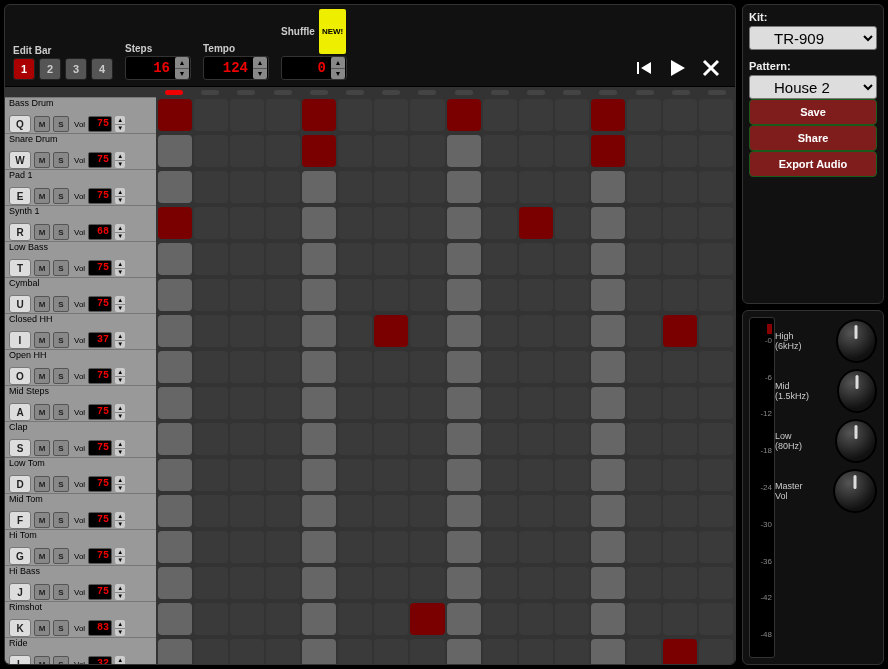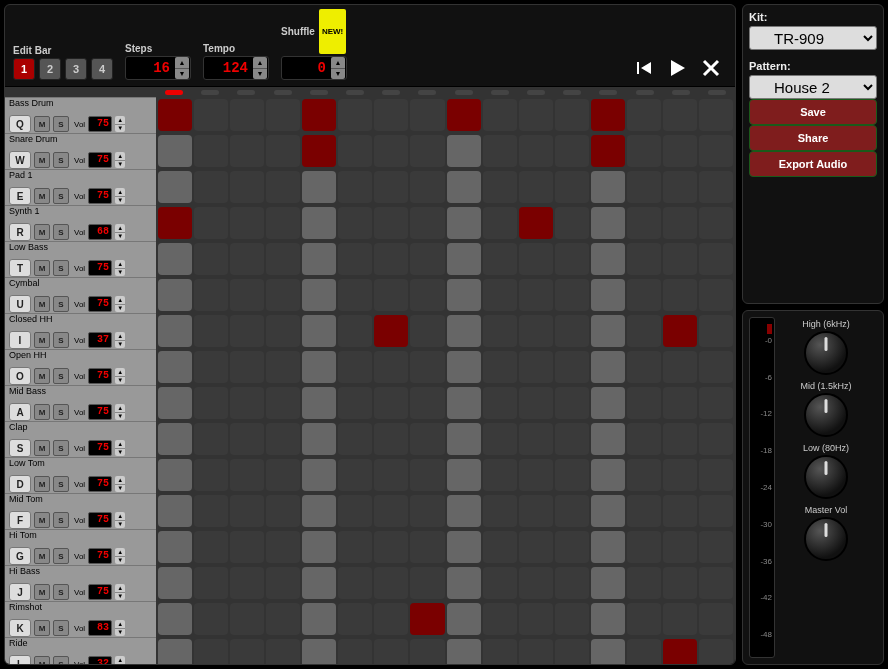--- a/index.html
+++ b/index.html
@@ -104,21 +104,21 @@
   }
   .panel-bottom { flex:1; display:flex; }
   .meter {
     width:26px; background:#000; border:1px solid #333; border-radius:3px;
     display:flex; flex-direction:column; font-size:8px; color:#888;
     padding:4px 0; position:relative;
   }
   .meter-row { flex:1; display:flex; align-items:center; justify-content:flex-end; padding-right:2px; }
   .meter-bar { position:absolute; right:2px; top:6px; width:5px; height:10px; background:#800; }
   .knobs { flex:1; display:flex; flex-direction:column; align-items:center; gap:6px; padding:2px 0;}
-  .knob-wrap { display:flex; flex-direction:column; align-items:center; gap:2px;}
+  .knob-wrap { display:flex; flex-direction:row; align-items:center; gap:16px;}
   .knob-lbl { color:#ccc; font-size:9px; }
   .knob {
     width:44px; height:44px; border-radius:50%; background: radial-gradient(circle at 35% 30%, #555, #111 70%);
     border:2px solid #000; position:relative; cursor:pointer;
   }
   .knob::after {
     content:''; position:absolute; width:3px; height:14px; background:#ddd;
     left:50%; top:4px; transform:translateX(-50%); border-radius:2px;
   }
 </style>
@@ -501,21 +501,21 @@
             <div class="cell"></div>
             <div class="cell"></div>
             <div class="cell q"></div>
             <div class="cell"></div>
             <div class="cell"></div>
             <div class="cell"></div>
           </div>
         </div>
         <div class="row">
           <div class="row-head">
-            <div class="row-name">Mid Bass</div>
+            <div class="row-name">Mid Steps</div>
             <div class="row-ctrls">
               <div class="key-btn">A</div>
               <div class="ms-btn">M</div>
               <div class="ms-btn">S</div>
               <span class="vol-lbl">Vol</span>
               <div class="vol-box">75</div>
               <div class="vol-spin">
                 <div>▲</div>
                 <div>▼</div>
               </div>

